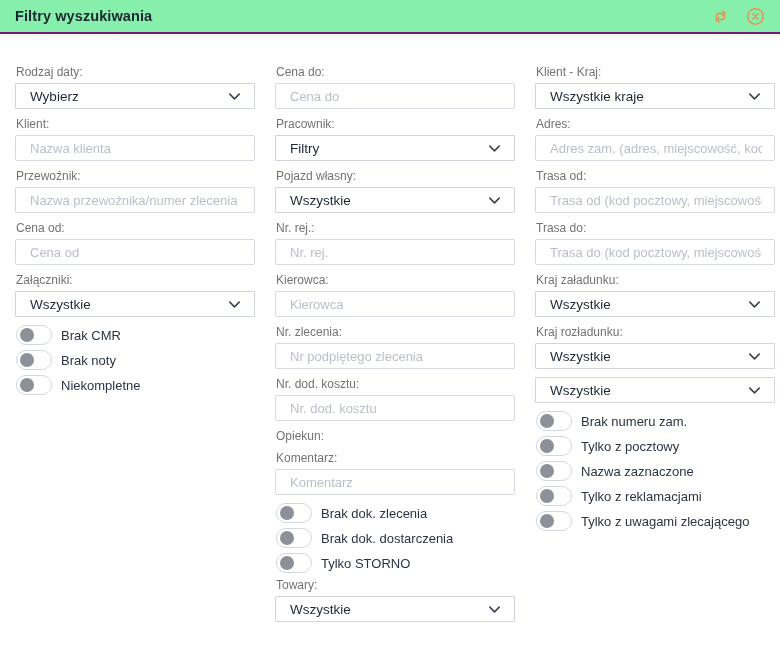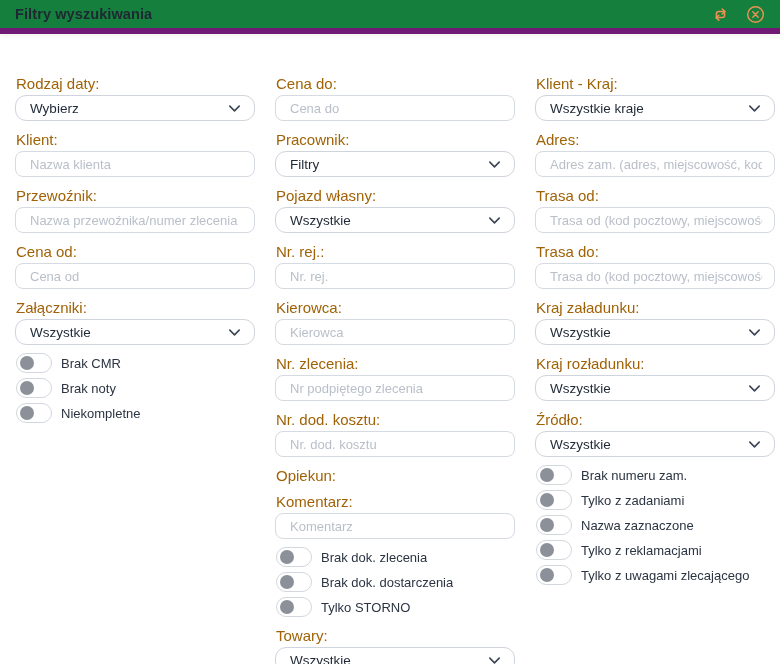--- a/index.html
+++ b/index.html
@@ -6,25 +6,25 @@
   html, body { width: 780px; height: 664px; }
   body {
     font-family: "Liberation Sans", sans-serif;
     background: #ffffff;
     overflow: hidden;
     position: relative;
   }
   
   .header {
     height: 34px;
-    background: #15803d;
+    background: #86efac;
     display: flex;
     align-items: center;
     padding: 0 15px;
-    border-bottom: 6px solid #701a75;
+    border-bottom: 2px solid #701a75;
     box-shadow: 0 3px 5px rgba(120,110,90,0.08);
   }
   .header-title {
     font-size: 14.5px;
     font-weight: 700;
     color: #1f2732;
     letter-spacing: 0.1px;
   }
   .header-actions {
     margin-left: auto;
@@ -47,43 +47,43 @@
   .content {
     padding: 31px 5px 0 15px;
     display: flex;
     gap: 20px;
     align-items: flex-start;
   }
   .col { width: 240px; flex: 0 0 240px; }
   
   .field { margin-bottom: 8px; }
   .field-label {
-    font-size: 15px;
+    font-size: 12px;
     line-height: 14px;
-    color: #a16207;
-    margin: 12px 0 4px 1px;
+    color: #737373;
+    margin: 0 0 4px 1px;
   }
   .input {
     width: 100%;
     height: 26px;
     border: 1px solid #d6dae1;
-    border-radius: 8px;
+    border-radius: 2px;
     background: #ffffff;
     padding: 0 12px 0 14px;
     font-family: "Liberation Sans", sans-serif;
     font-size: 13px;
     color: #232c3a;
     outline: none;
   }
   .input::placeholder { color: #b9bfc9; opacity: 1; }
   .select {
     width: 100%;
     height: 26px;
     border: 1px solid #d0d4dc;
-    border-radius: 11px;
+    border-radius: 1px;
     background: #ffffff;
     display: flex;
     align-items: center;
     padding: 0 12px 0 14px;
     cursor: pointer;
   }
   .select-value {
     font-size: 13.5px;
     color: #1e2836;
     flex: 1;
@@ -336,40 +336,39 @@
       <div class="field-label">Kraj rozładunku:</div>
       <div class="select">
         <span class="select-value">Wszystkie</span>
         <svg class="chev" viewBox="0 0 16 16">
             <path d="M3 5.5l5 5 5-5" fill="none" stroke="#3c4654" stroke-width="1.7" stroke-linecap="round" stroke-linejoin="round"></path>
           </svg>
       </div>
     </div>
 
     <div class="field">
-      <div class="field-label">Źródło:</div>
       <div class="select">
         <span class="select-value">Wszystkie</span>
         <svg class="chev" viewBox="0 0 16 16">
             <path d="M3 5.5l5 5 5-5" fill="none" stroke="#3c4654" stroke-width="1.7" stroke-linecap="round" stroke-linejoin="round"></path>
           </svg>
       </div>
     </div>
 
     <div class="toggle-row">
       <span class="switch">
           <span class="knob"></span>
         </span>
       <span class="toggle-label">Brak numeru zam.</span>
     </div>
     <div class="toggle-row">
       <span class="switch">
           <span class="knob"></span>
         </span>
-      <span class="toggle-label">Tylko z zadaniami</span>
+      <span class="toggle-label">Tylko z pocztowy</span>
     </div>
     <div class="toggle-row">
       <span class="switch">
           <span class="knob"></span>
         </span>
       <span class="toggle-label">Nazwa zaznaczone</span>
     </div>
     <div class="toggle-row">
       <span class="switch">
           <span class="knob"></span>

